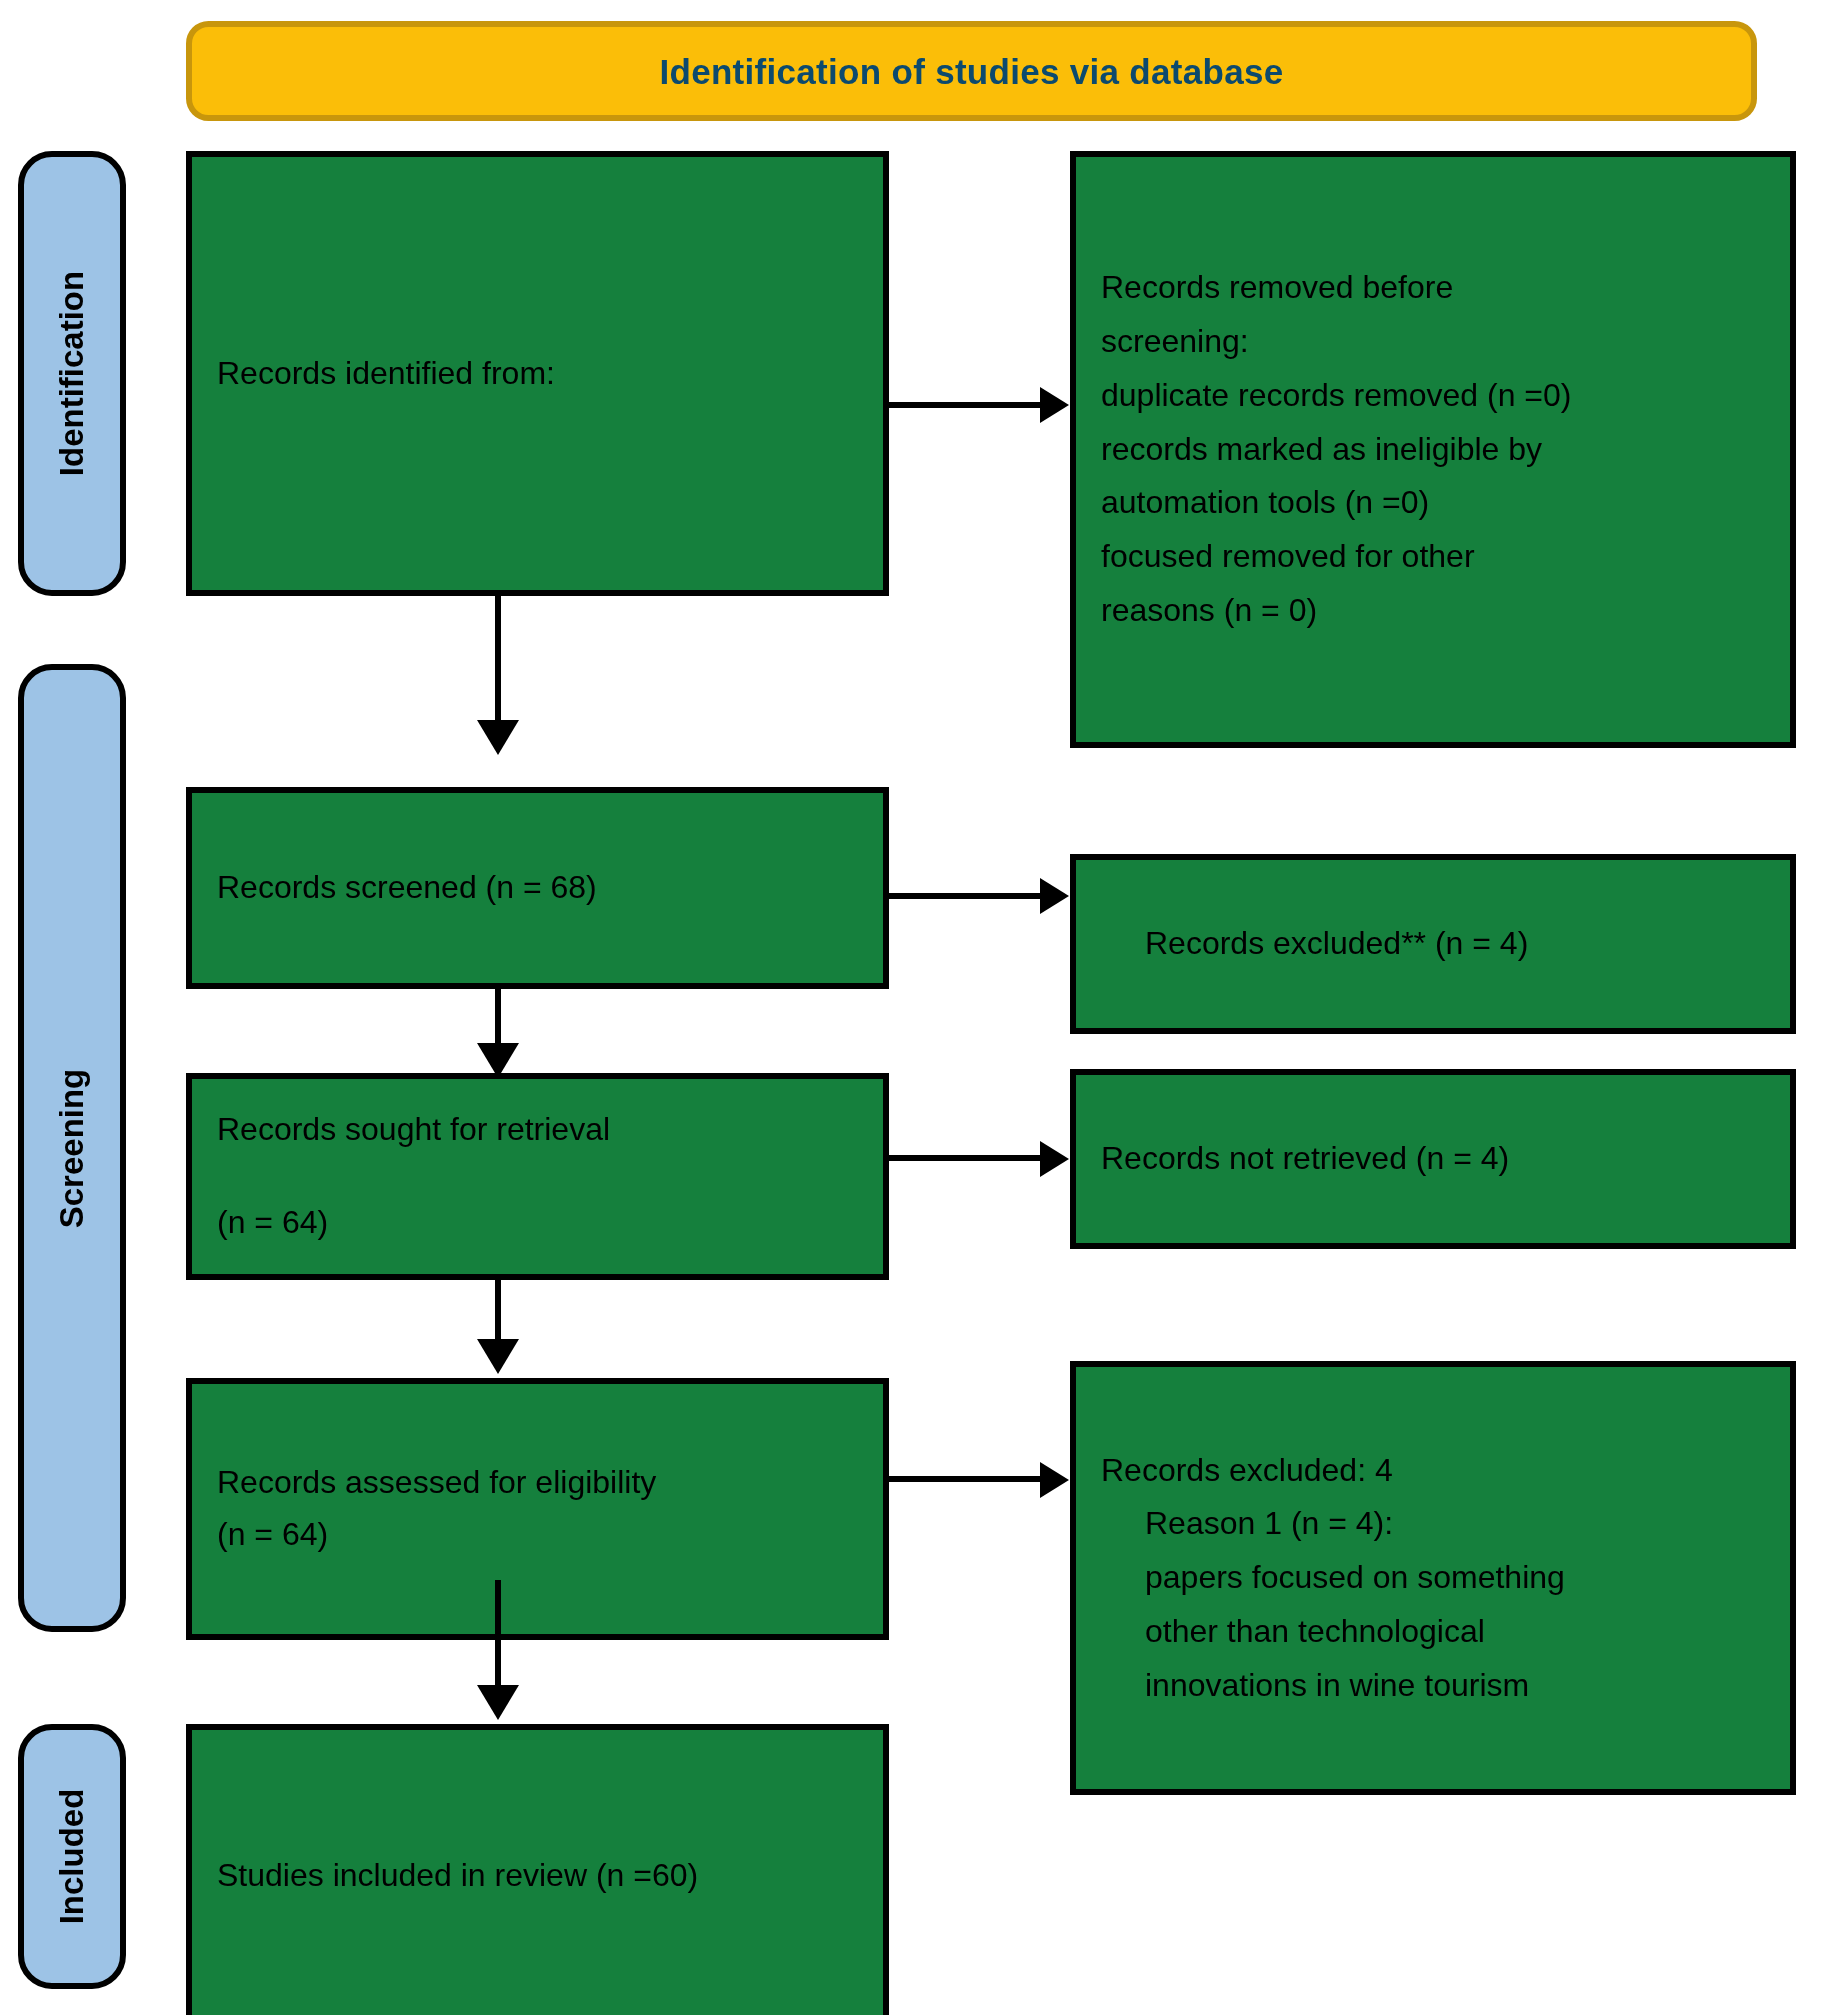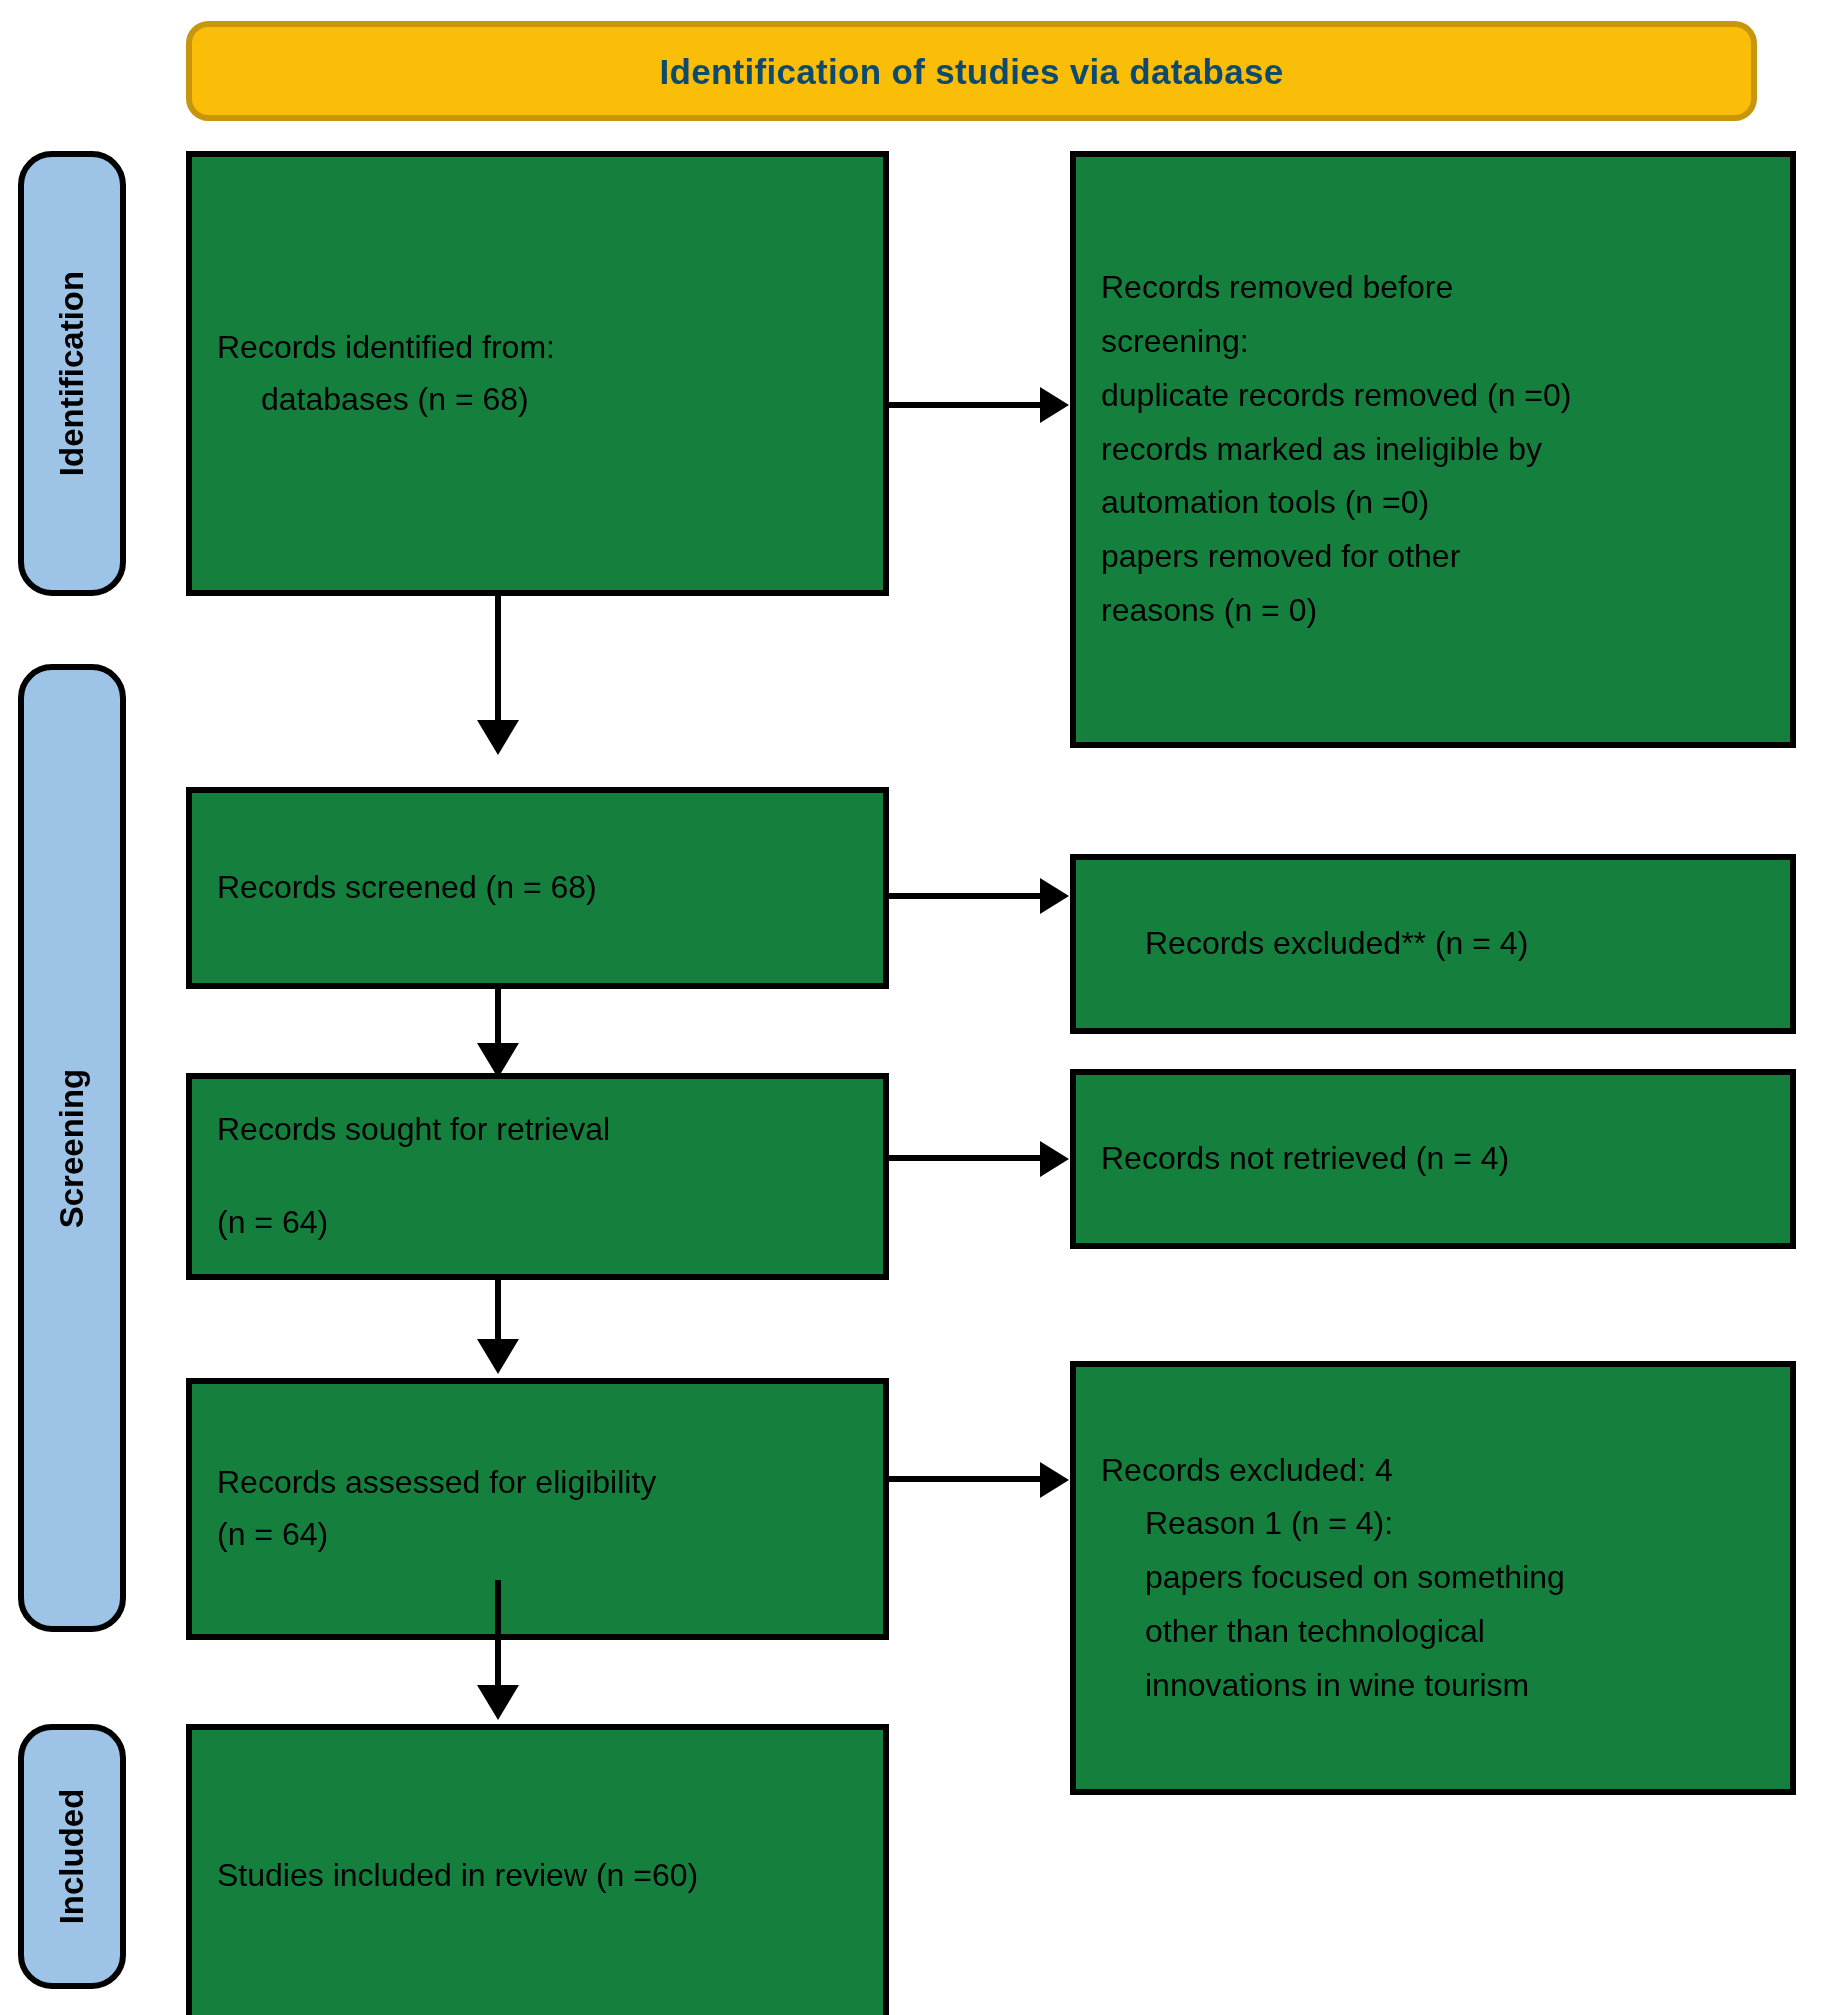--- a/index.html
+++ b/index.html
@@ -141,21 +141,20 @@
   </div>
   <div class="stage-pill pill-screening">
     <span class="vlabel">Screening</span>
   </div>
   <div class="stage-pill pill-included">
     <span class="vlabel">Included</span>
   </div>
 
   <div class="pbox box-identified">
     <div class="line">Records identified from:</div>
-    <div class="line indent">databases (n = 68)</div>
   </div>
 
   <div class="pbox box-screened">
     <div class="line">Records screened (n = 68)</div>
   </div>
 
   <div class="pbox box-sought">
     <div class="line">Records sought for retrieval</div>
     <div class="line">(n = 64)</div>
   </div>
@@ -168,21 +167,21 @@
   <div class="pbox box-included">
     <div class="line">Studies included in review (n =60)</div>
   </div>
 
   <div class="pbox tall box-removed">
     <div class="line">Records removed before</div>
     <div class="line">screening:</div>
     <div class="line">duplicate records removed (n =0)</div>
     <div class="line">records marked as ineligible by</div>
     <div class="line">automation tools (n =0)</div>
-    <div class="line">papers removed for other</div>
+    <div class="line">focused removed for other</div>
     <div class="line">reasons (n = 0)</div>
   </div>
 
   <div class="pbox box-excluded">
     <div class="line indent">Records excluded** (n = 4)</div>
   </div>
 
   <div class="pbox box-notretr">
     <div class="line">Records not retrieved (n = 4)</div>
   </div>

